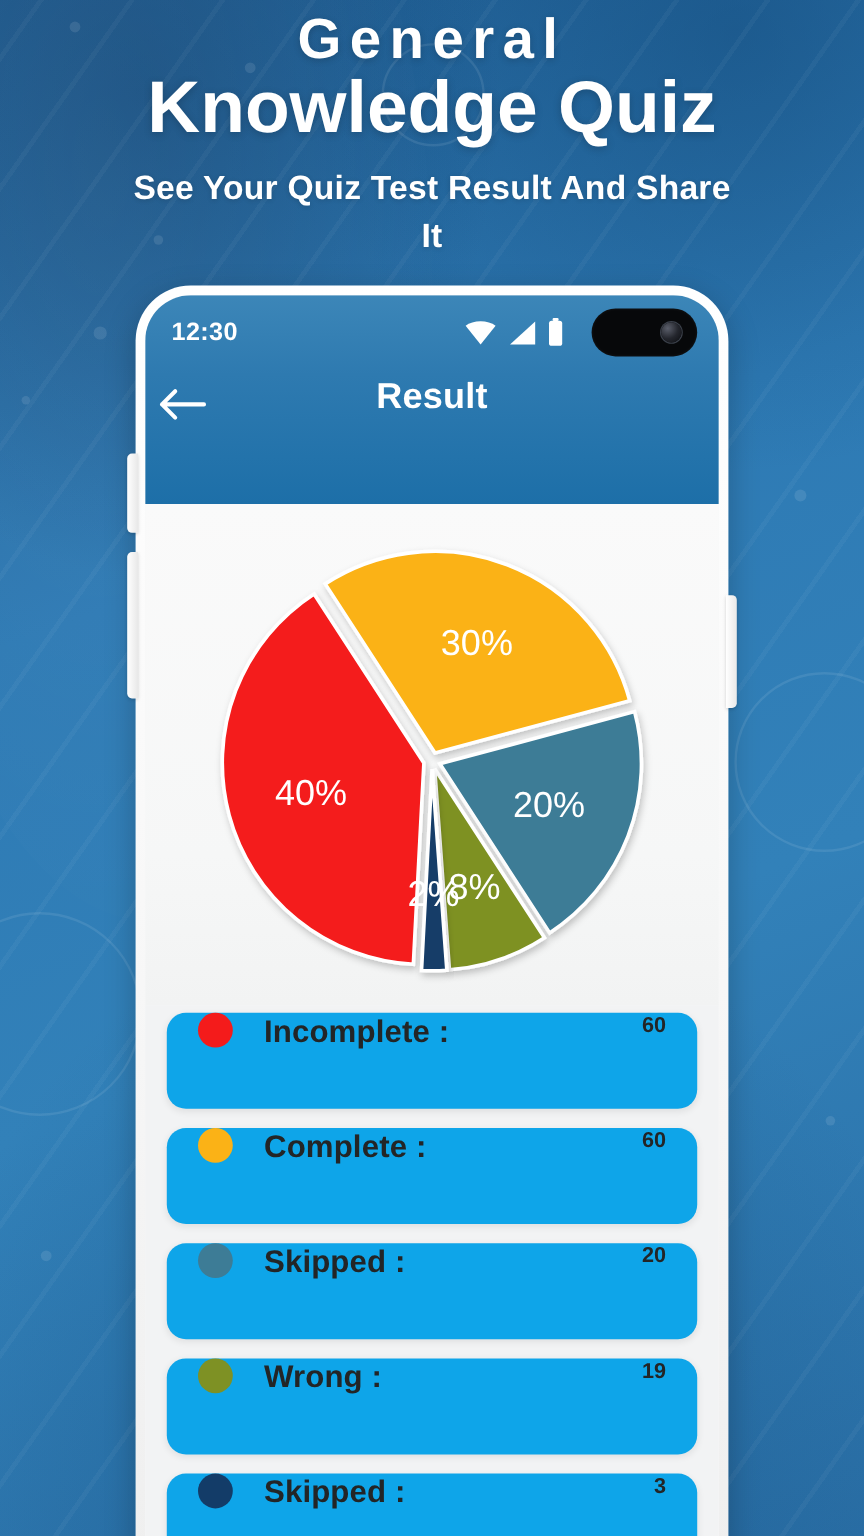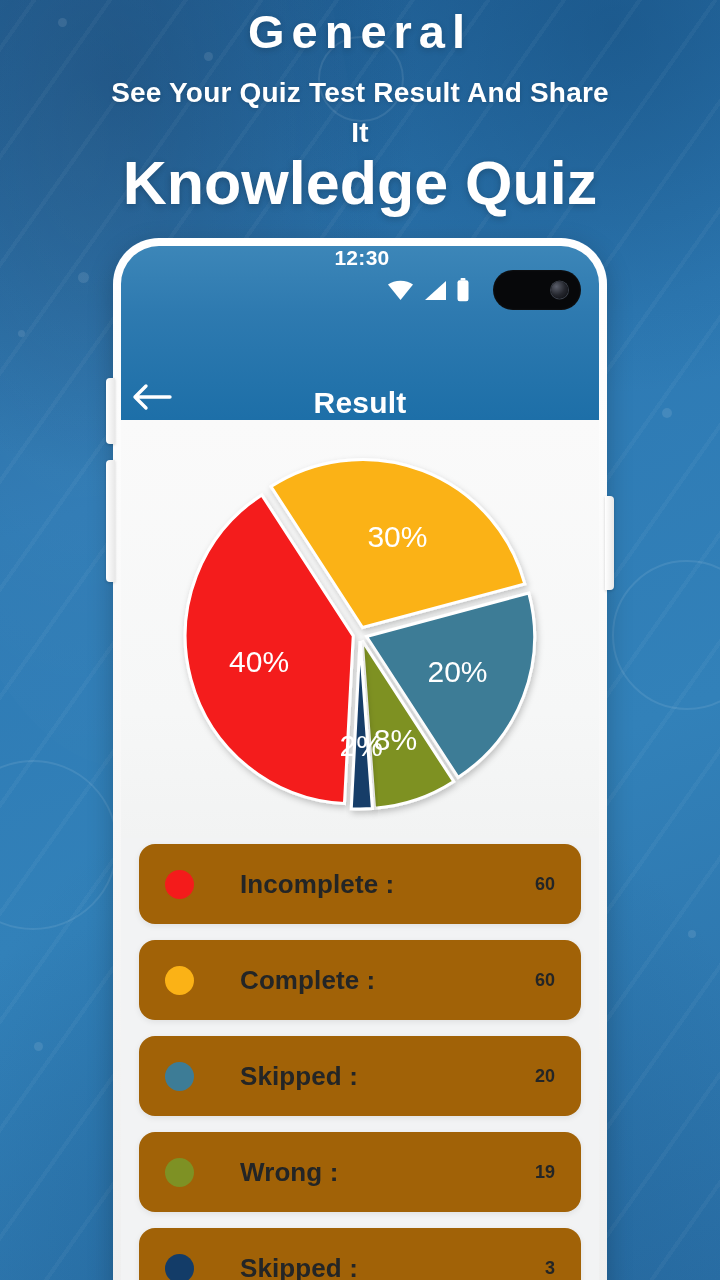--- a/index.html
+++ b/index.html
@@ -98,42 +98,41 @@
   #appbar {
     position:relative;
     height:174px;
     background:linear-gradient(180deg,#3C86B8 0%, #2E7AB0 38%, #1D6FA8 100%);
   }
   #statusbar {
     height:62px;
     display:flex; align-items:center;
     padding:0 18px 0 22px;
     color:#fff;
-    flex-direction:column;
   }
   #clock { font-size:21px; font-weight:700; letter-spacing:.3px; }
   #status-icons { margin-left:auto; display:flex; align-items:center; gap:9px; }
   .si { display:block; }
   #camera-pill {
     width:88px; height:40px; border-radius:20px;
     background:#07080A;
     margin-left:14px;
     position:relative;
     box-shadow:inset 0 0 3px rgba(255,255,255,.08);
   }
   #camera-lens {
     position:absolute; right:13px; top:50%; transform:translateY(-50%);
     width:17px; height:17px; border-radius:50%;
     background:radial-gradient(circle at 32% 30%, #5b5f6b 0%, #24262d 52%, #0b0c10 100%);
     box-shadow:0 0 0 1px rgba(120,130,150,.45);
   }
   #appbar-row {
     position:absolute; left:0; right:0; bottom:0;
     height:106px;
-    display:flex; align-items:flex-end;
+    display:flex; align-items:flex-start;
     padding:0 8px;
   }
   #back-btn { width:46px; height:46px; display:flex; align-items:center; justify-content:center; cursor:pointer; }
   #appbar-title {
     position:absolute; left:0; right:0;
     text-align:center;
     font-size:30px; font-weight:700; color:#fff;
     letter-spacing:.2px;
     pointer-events:none;
   }
@@ -152,28 +151,27 @@
     text-anchor:middle; dominant-baseline:central;
   }
 
   
   #list {
     padding:6px 18px 0;
     display:flex; flex-direction:column; gap:16px;
     background:#F2F3F4;
   }
   .row {
-    background:#a16207;
+    background:#0ea5e9;
     border-radius:16px;
     height:80px;
-    display:flex; align-items:center;
+    display:flex; 
     padding:0 26px;
     box-shadow:0 2px 6px rgba(0,0,0,.08);
     cursor:pointer;
-    gap:20px;
   }
   .row-dot { width:29px; height:29px; border-radius:50%; flex:0 0 auto; }
   .row-label {
     margin-left:26px;
     font-size:26px; font-weight:700; color:#232526;
     letter-spacing:.1px;
   }
   .row-value {
     margin-left:auto;
     font-size:18px; font-weight:700; color:#232526;
@@ -193,22 +191,22 @@
   <div class="dot" style="left:662px;top:408px;width:10px;height:10px;"></div>
   <div class="dot" style="left:688px;top:930px;width:8px;height:8px;"></div>
   <div class="dot" style="left:34px;top:1042px;width:9px;height:9px;"></div>
   <div class="ring" style="left:318px;top:36px;width:86px;height:86px;"></div>
   <div class="ring" style="left:612px;top:560px;width:150px;height:150px;"></div>
   <div class="ring" style="left:-52px;top:760px;width:170px;height:170px;"></div>
 </div>
 
 <div id="header">
   <div id="title-line1">General</div>
+  <div id="title-line2">Knowledge Quiz</div>
   <div id="subtitle">See Your Quiz Test Result And Share It</div>
-  <div id="title-line2">Knowledge Quiz</div>
 </div>
 
 <div id="phone">
   <div id="phone-body"></div>
   <div class="side-btn" id="vol-up"></div>
   <div class="side-btn" id="vol-down"></div>
   <div class="side-btn" id="power"></div>
 
   <div id="screen">
 

